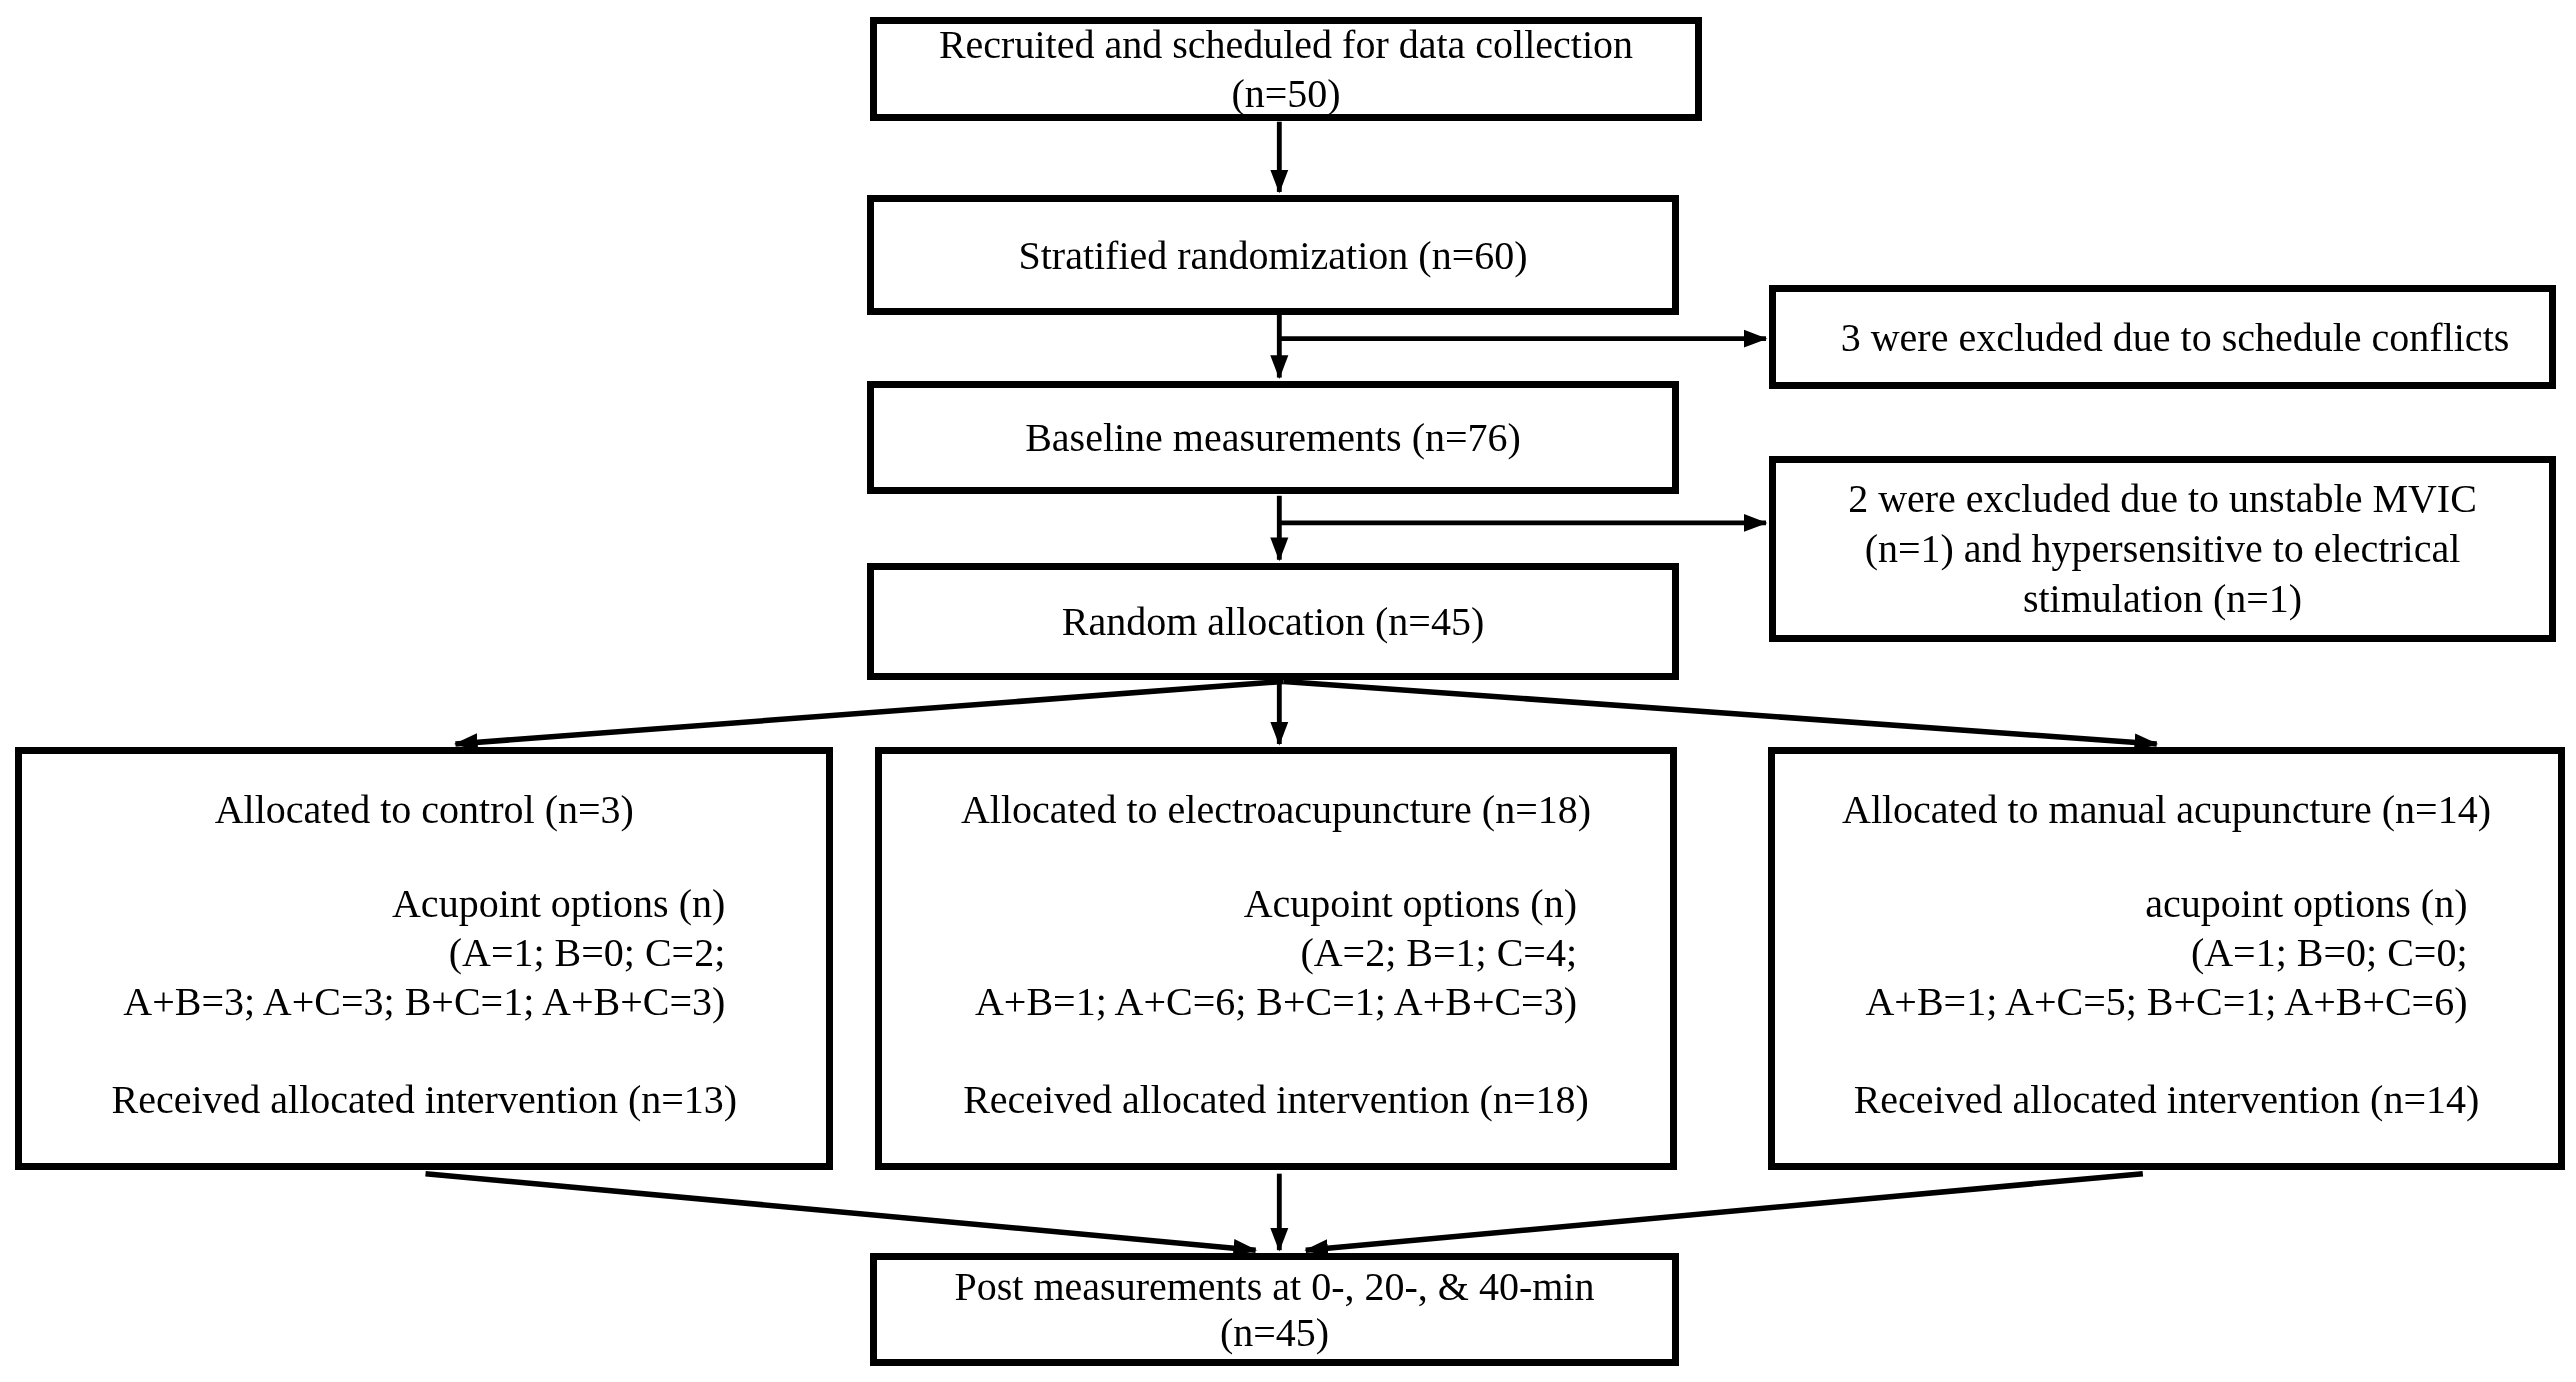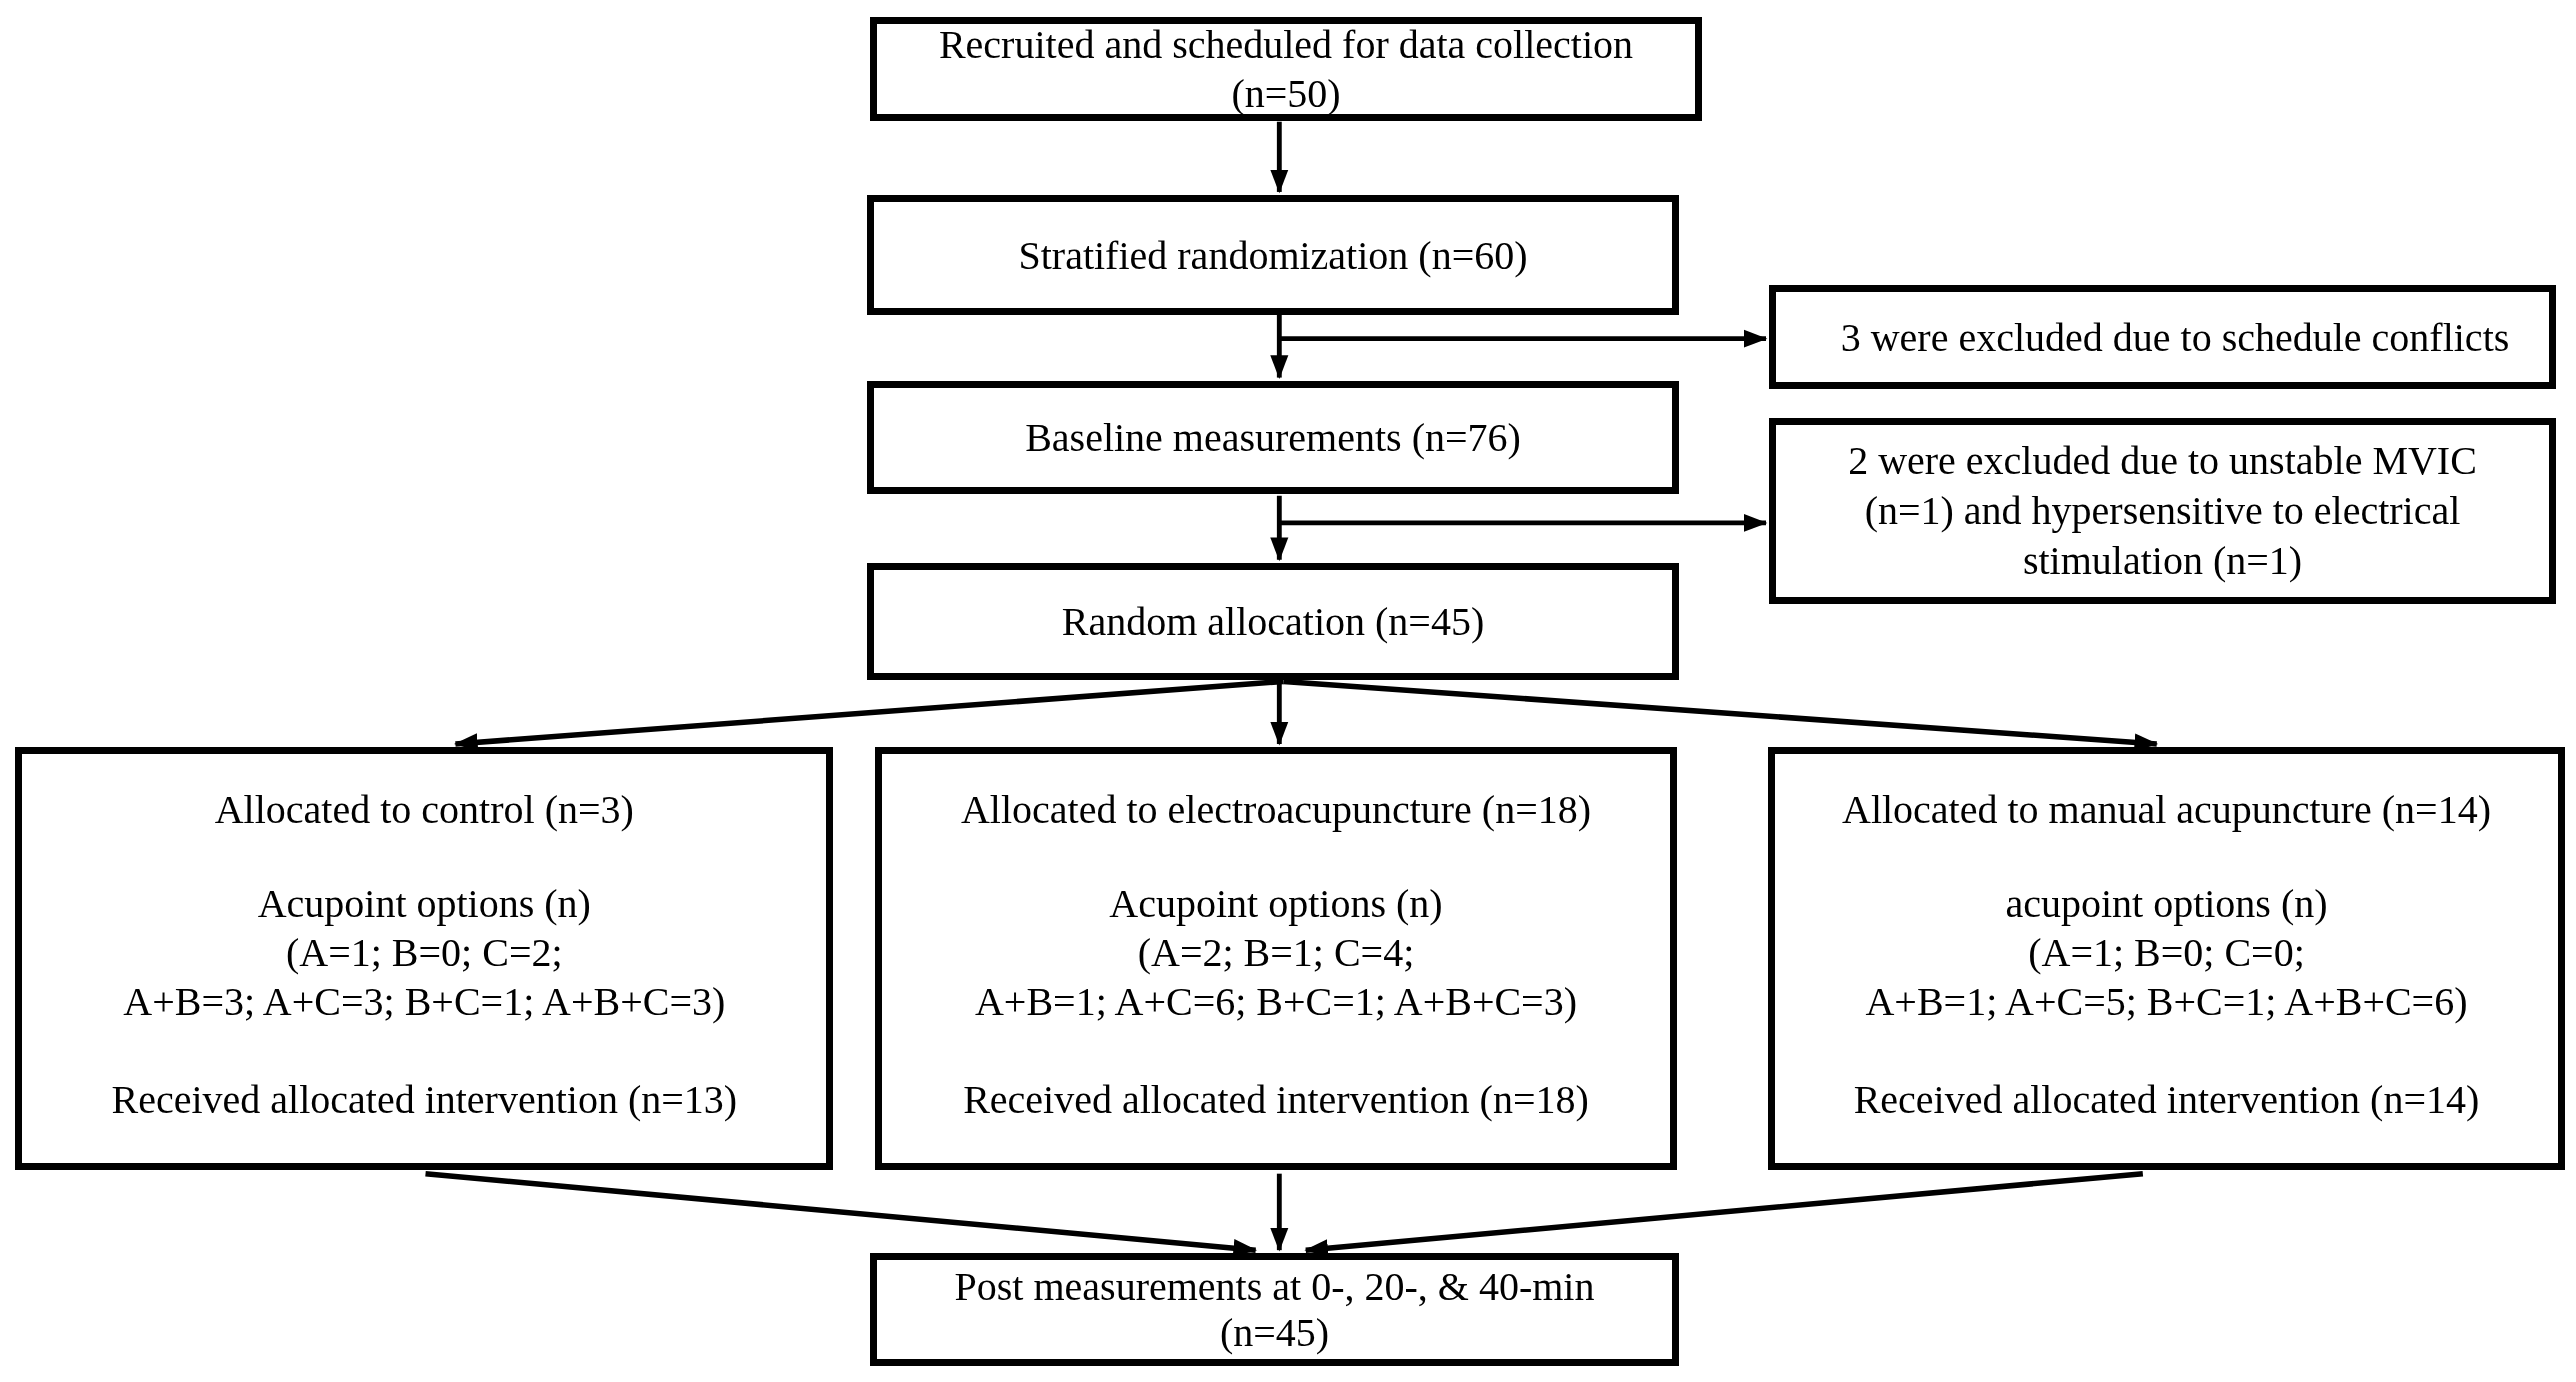--- a/index.html
+++ b/index.html
@@ -30,29 +30,29 @@
   }
   .box {
     position: absolute;
     box-sizing: border-box;
     border: 7px solid #000000;
     background: #ffffff;
     display: flex;
     flex-direction: column;
     align-items: center;
     justify-content: center;
-    text-align: center;
+    text-align: right;
     font-size: 40px;
     line-height: 49px;
   }
   .b-recruited { left: 870px; top: 17.4px;   width: 832px; height: 104px; }
   .b-stratified{ left: 867px; top: 195px;  width: 812px; height: 120px; }
   .b-excluded1 { left: 1769px; top: 285px;  width: 787px; height: 104px; padding-left: 25px; }
   .b-baseline  { left: 867px; top: 381px;  width: 812px; height: 113px; }
-  .b-excluded2 { left: 1769px; top: 418px;  width: 787px; height: 186px; line-height: 50px; }
+  .b-excluded2 { left: 1769px; top: 456px;  width: 787px; height: 186px; line-height: 50px; }
   .b-random    { left: 867px; top: 563px;  width: 812px; height: 117px; }
   .b-post      { left: 870px; top: 1253px; width: 809px; height: 113px; line-height: 46px; }
 
   .group-box {
     justify-content: flex-start;
   }
   .b-control { left: 15.3px;   top: 747px; width: 818px; height: 423px; }
   .b-electro { left: 875px; top: 747px; width: 802px; height: 423px; }
   .b-manual  { left: 1768px; top: 747px; width: 797px; height: 423px; }
 

